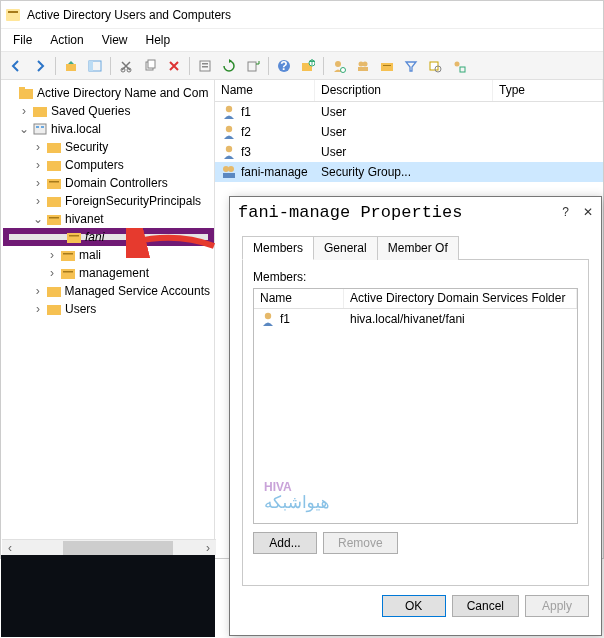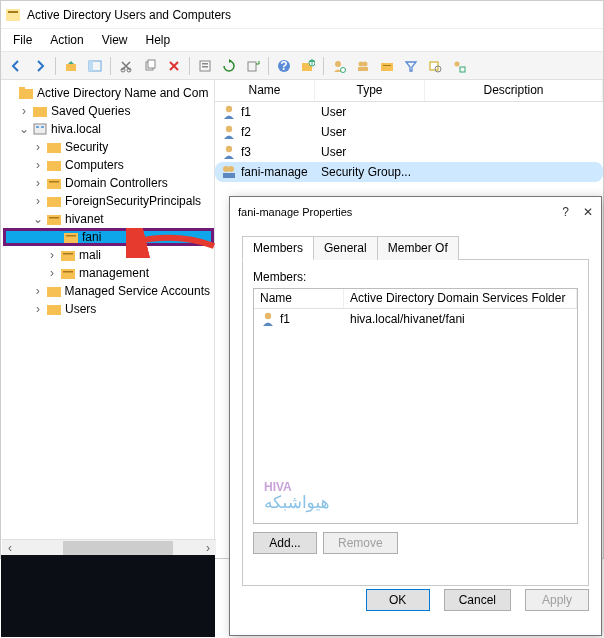--- a/index.html
+++ b/index.html
@@ -1,64 +1,64 @@
 <!DOCTYPE html>
 <html><head>
 <meta charset="utf-8">
 <style>
   * { box-sizing: border-box; font-family: "Segoe UI", Tahoma, sans-serif; font-size: 12px; }
   body { margin: 0; width: 604px; height: 638px; background: #fff; overflow: hidden; position: relative; }
-  .window { border: 1px solid #ccc; position: relative; text-align: center; }
+  .window { border: 1px solid #ccc; position: relative; }
   .titlebar { display: flex; align-items: center; height: 28px; padding: 0 4px; background: #fff; border-bottom: 1px solid #eee; }
   .titlebar .icon { width: 16px; height: 16px; margin-right: 6px; }
   .menubar { display: flex; gap: 2px; padding: 2px 4px; background: #fff; border-bottom: 1px solid #e8e8e8; }
   .menuitem { padding: 2px 8px; }
   .toolbar { display: flex; align-items: center; gap: 2px; padding: 2px 4px; background: #f5f5f5; border-bottom: 1px solid #e0e0e0; height: 28px; }
   .tbbtn { width: 22px; height: 22px; display: flex; align-items: center; justify-content: center; border: 1px solid transparent; }
   .tbsep { width: 1px; height: 18px; background: #ccc; margin: 0 2px; }
   .content { display: flex; height: 478px; }
   .tree { width: 214px; border-right: 1px solid #e0e0e0; overflow: auto; padding: 4px 0 4px 2px; position: relative; }
   .tree .row { display: flex; align-items: center; height: 18px; padding-right: 4px; white-space: nowrap; }
-  .tree .row.sel { background: #0ea5e9; border: 3px solid #701a75; }
+  .tree .row.sel { background: #e5e5e5; border: 6px solid #701a75; font-style: italic; }
   .expander { width: 14px; height: 14px; display: inline-flex; align-items: center; justify-content: center; cursor: pointer; color: #6b6b6b; }
   .ficon { width: 16px; height: 16px; margin: 0 3px 0 1px; flex: 0 0 16px; }
   .list { flex: 1; overflow: hidden; }
   .list .hdr { display: flex; background: #fff; border-bottom: 1px solid #e0e0e0; height: 22px; }
   .list .hdr .col { padding: 3px 6px; border-right: 1px solid #f0f0f0; }
   .list .rows .lrow { display: flex; align-items: center; height: 20px; }
-  .list .rows .lrow.sel { background: #cde8ff; border-radius: 8px; }
+  .list .rows .lrow.sel { background: #cde8ff; }
   .list .rows .lrow .cell { padding: 0 6px; display: flex; align-items: center; gap: 4px; overflow: hidden; white-space: nowrap; }
   .uicon { width: 16px; height: 16px; flex: 0 0 16px; }
   .scrollbar { position: absolute; left: 0; bottom: 0; width: 214px; height: 16px; background: #f0f0f0; border-top: 1px solid #e0e0e0; display: flex; align-items: center; justify-content: space-between; }
   .sbthumb { width: 110px; height: 14px; background: #cdcdcd; margin-left: 18px; }
   .sbarr { width: 16px; height: 16px; display: flex; align-items: center; justify-content: center; color: #666; }
   .taskbar-strip { position: absolute; left: 0; bottom: 0; width: 214px; height: 90px; background: #0b0e14; }
 
   
   .dialog { position: absolute; left: 229px; top: 196px; width: 373px; height: 440px; background: #fff; border: 1px solid #777; box-shadow: 2px 2px 10px rgba(0,0,0,0.25); }
   .dlg-title { display: flex; align-items: center; height: 30px; padding: 0 8px; justify-content: space-between; }
-  .dlg-title .t { font-size: 11px; }
+  .dlg-title .t { font-size: 17px; font-family: Liberation Mono, monospace; }
   .dlg-ctrls { display: flex; gap: 14px; font-size: 14px; color: #333; }
   .dlg-body { padding: 6px 12px 10px 12px; }
   .tabs { display: flex; border-bottom: 1px solid #c9c9c9; margin-top: 2px; }
   .tab { padding: 4px 10px; border: 1px solid #c9c9c9; border-bottom: none; background: #f7f7f7; margin-right: -1px; position: relative; top: 1px; }
   .tab.active { background: #fff; border-bottom: 1px solid #fff; z-index: 2; }
   .tabpage { border: 1px solid #c9c9c9; border-top: none; padding: 10px 10px 10px 10px; height: 326px; position: relative; background: #fff; }
   .memlist { border: 1px solid #bdbdbd; height: 236px; margin-top: 4px; position: relative; }
   .memlist .mhdr { display: flex; border-bottom: 1px solid #e0e0e0; height: 20px; }
   .memlist .mhdr .mcol { padding: 2px 6px; border-right: 1px solid #eee; }
   .memlist .mrow { display: flex; align-items: center; height: 20px; }
   .memlist .mrow .mcell { padding: 0 6px; display: flex; align-items: center; gap: 4px; }
   .watermark { position: absolute; left: 10px; bottom: 10px; color: #c9a3d9; font-size: 16px; font-weight: 700; line-height: 1.1; pointer-events: none; }
   .watermark .sub { color: #8ac2e6; font-size: 17px; font-weight: 400; }
   .dlg-actions { display: flex; gap: 6px; margin-top: 8px; }
   .btn { padding: 3px 14px; border: 1px solid #adadad; background: #e1e1e1; min-width: 64px; text-align: center; }
   .btn.disabled { color: #a0a0a0; background: #efefef; }
   .btn.primary { border-color: #0078d7; }
-  .dlg-footer { position: absolute; right: 12px; bottom: 24px; display: flex; gap: 14px; }
+  .dlg-footer { position: absolute; right: 12px; bottom: 18px; display: flex; gap: 6px; }
 
   
   .arrow { position: absolute; left: 126px; top: 228px; pointer-events: none; }
 
   
   .ic-folder { fill: #f6c152; }
   .ic-ad { fill: #ffe69a; }
 </style>
 </head>
 <body>
@@ -294,22 +294,22 @@
         <svg class="ficon" viewBox="0 0 16 16">
             <rect class="ic-folder" x="1" y="4" width="14" height="10"></rect>
           </svg>
         <span>Users</span>
       </div>
     </div>
 
     <div class="list">
       <div class="hdr">
         <div class="col" style="width:100px">Name</div>
+        <div class="col" style="flex:1">Description</div>
         <div class="col" style="width:110px">Type</div>
-        <div class="col" style="flex:1">Description</div>
       </div>
       <div class="rows" id="list-rows">
           <div class="lrow">
             <div class="cell" style="width:100px">
               <svg class="uicon" viewBox="0 0 16 16">
                 <circle cx="8" cy="5" r="3.2" fill="#e6b96a"></circle>
                 <path d="M3 15 Q8 8 13 15 Z" fill="#5b88c1"></path>
               </svg>
               <span>f1</span>
             </div>

